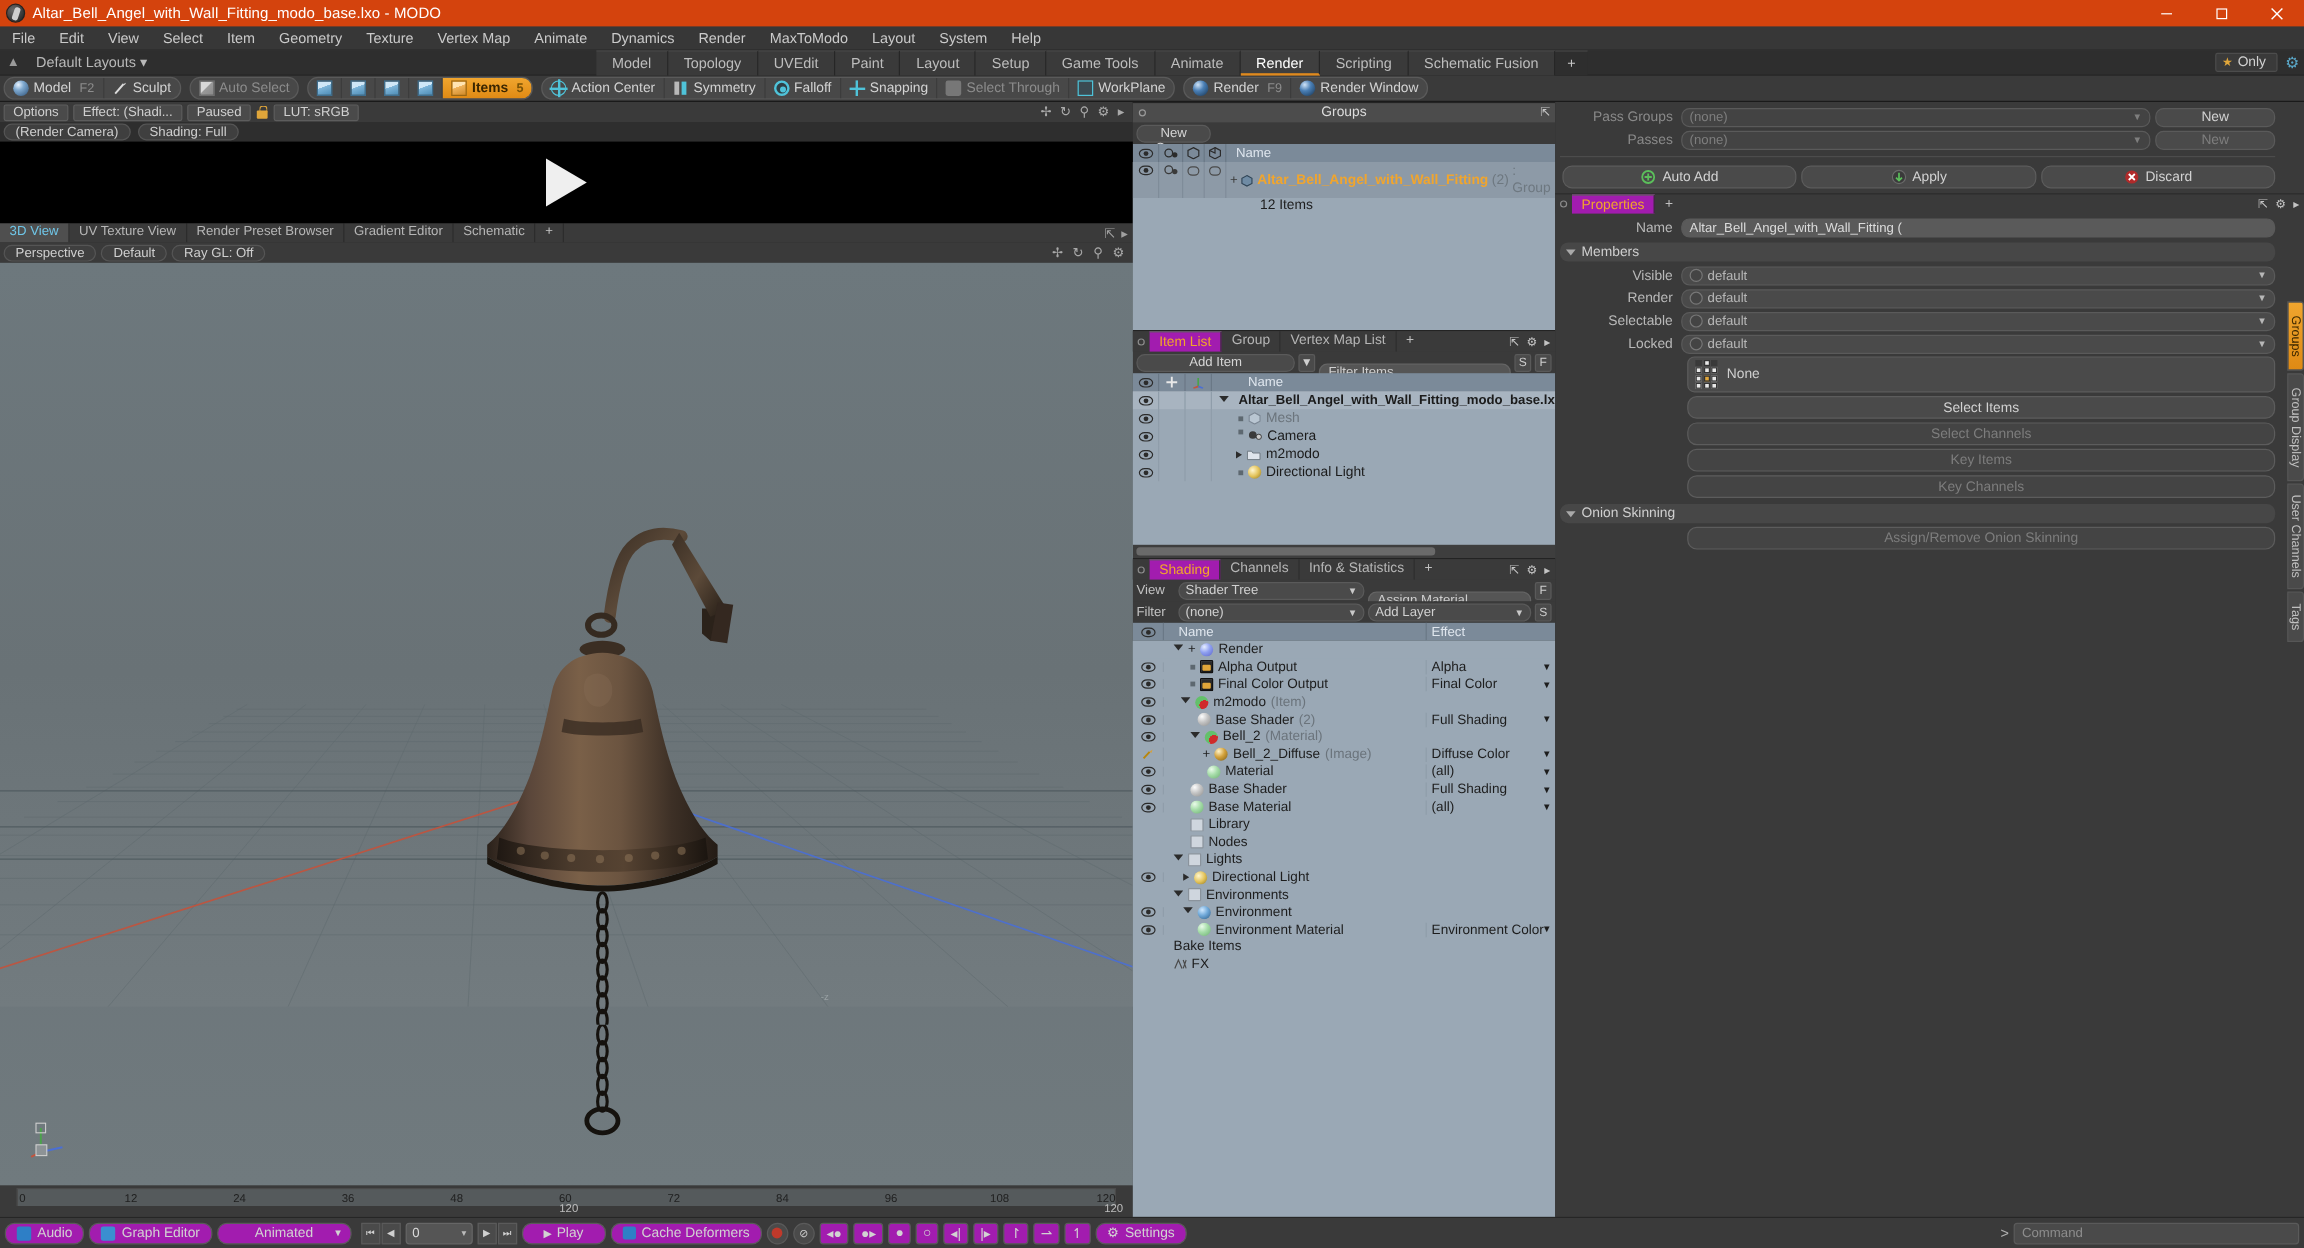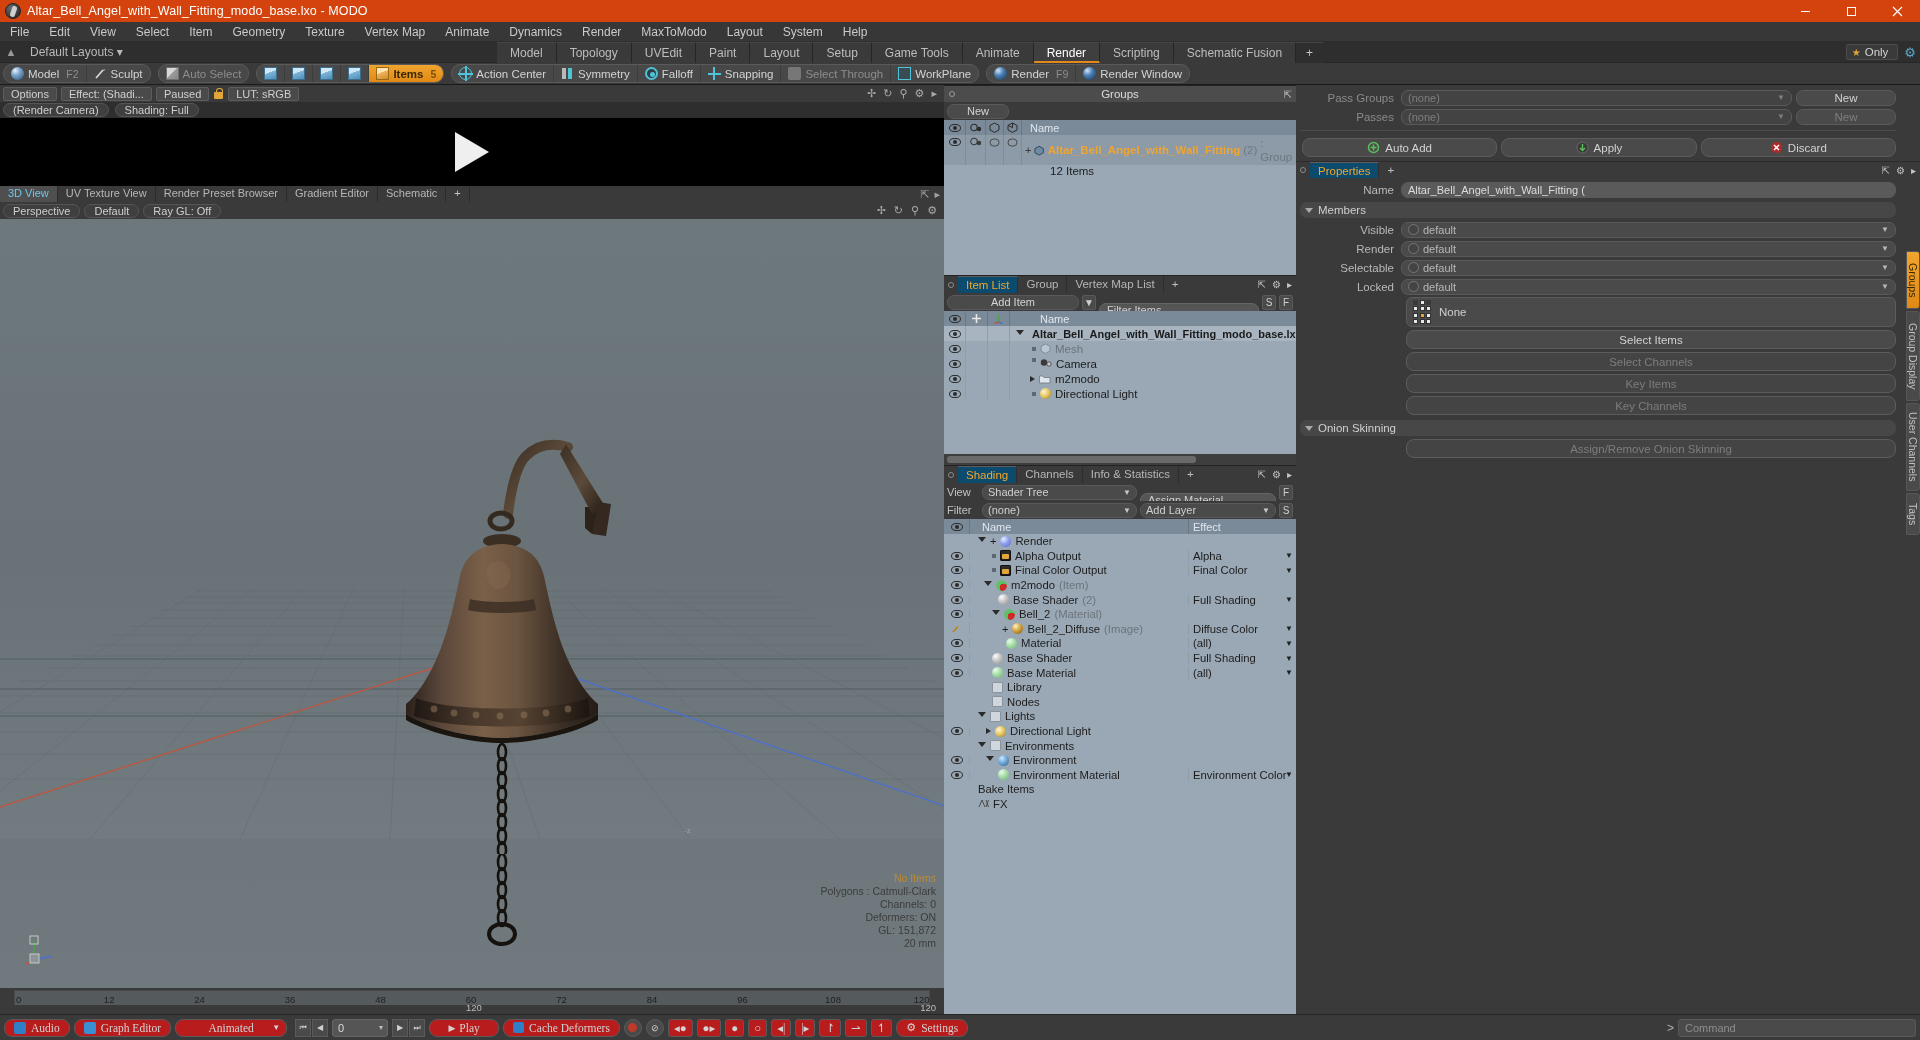--- a/index.html
+++ b/index.html
@@ -161,21 +161,21 @@
   .ptitle {
     height: 16px; display:flex; align-items:center; justify-content:center; position:relative;
     background:#4c4c4c; color:#dcdcdc; font-size:11.5px;
   }
   .ptitle .dot { position:absolute; left:5px; width:6px;height:6px;border:1px solid #9a9a9a;border-radius:50%; }
   .ptitle .rgt { position:absolute; right:4px; display:flex; gap:5px; align-items:center; color:#c6c6c6; font-size:10px;}
   .ptabs { height: 17px; background:#3a3a3a; display:flex; align-items:stretch; position:relative;}
   .ptabs .dot { width:14px; display:flex;align-items:center;justify-content:center; }
   .ptabs .dot i { width:6px;height:6px;border:1px solid #8c8c8c;border-radius:50%;display:block;}
   .ptab { padding:0 8px; line-height:16px; font-size:11.5px; color:#b6b6b6; border-right:1px solid #2e2e2e; cursor:default;}
-  .ptab.active { background:#0c4a6e; color:#f2a62a; border-top:1px solid #5e5e5e; }
+  .ptab.active { background:#a21caf; color:#f2a62a; border-top:1px solid #5e5e5e; }
   .ptab.plus{ color:#c0c0c0; border-right:none;}
   .ptabs .rgt { margin-left:auto; display:flex; gap:6px; align-items:center; padding-right:4px; color:#c4c4c4; font-size:10px;}
 
   .subbar { height:18px; display:flex; align-items:center; gap:3px; padding:1px 3px; background:#3a3a3a;}
   .txtbtn {
     background:#4a4a4a; border:1px solid #5a5a5a; border-radius:7px; height:15px; line-height:13px;
     font-size:11px; color:#d5d5d5; padding:0 9px; text-align:center; cursor:default;
   }
   .inpt {
     background:#555; border:1px solid #646464; border-radius:7px; height:15px; line-height:13px;
@@ -257,22 +257,22 @@
 
   
   .vstrip { position:absolute; right:0; top:166px; width:14px; display:flex; flex-direction:column; gap:2px;}
   .vtab { writing-mode: vertical-rl; text-orientation: mixed; font-size:10.5px; color:#c0c0c0;
           background:#4a4a4a; border:1px solid #565656; border-radius:0 3px 3px 0; padding:5px 0; text-align:center;}
   .vtab.active { background:linear-gradient(#f0a52e,#df8a14); color:#3a2600; }
 
   
   .bottombar { height: 26px; flex: 0 0 26px; background:#3a3a3a; display:flex; align-items:center;
                gap:4px; padding: 0 4px; border-top:1px solid #262626;}
-  .bbtn { height:18px; background:#b91c1c; border:1px solid #5a5a5a; border-radius:8px;
-          display:flex;align-items:center;gap:5px; padding:0 9px; font-size:11.5px; color:#d2d2d2;font-family:Liberation Serif, serif;}
+  .bbtn { height:18px; background:#a21caf; border:1px solid #5a5a5a; border-radius:8px;
+          display:flex;align-items:center;gap:5px; padding:0 9px; font-size:11.5px; color:#d2d2d2;}
   .bbtn.sq { border-radius:3px; padding:0 5px; }
   .bico { width:12px;height:12px; flex:0 0 12px; display:inline-block; position:relative;}
   .bico.audio { border-radius:2px; background:#2e7fc6; }
   .bico.graph { border-radius:2px; background:#3a8fd0; }
   .step { width:16px;height:18px; background:#4a4a4a;border:1px solid #5a5a5a; display:flex;align-items:center;justify-content:center;
           font-size:8px; color:#d0d0d0;}
   .frameinp { width:56px; height:18px; background:#555; border:1px solid #666; border-radius:3px;
               font-size:11px; color:#dadada; display:flex; align-items:center; padding:0 5px; position:relative;}
   .cmdline { margin-left:auto; display:flex; align-items:center; gap:4px; }
   .cmdinput { width:238px; height:18px; background:#4a4a4a; border:1px solid #5a5a5a; border-radius:3px;
@@ -621,28 +621,20 @@
             <g stroke="#15120e" stroke-width="2.6" fill="none">
               <ellipse cx="172" cy="8" rx="4" ry="8"></ellipse>
               <ellipse cx="172" cy="22" rx="4" ry="8"></ellipse>
               <ellipse cx="172" cy="36" rx="4" ry="8"></ellipse>
               <ellipse cx="172" cy="50" rx="4" ry="8"></ellipse>
               <ellipse cx="172" cy="64" rx="4" ry="8"></ellipse>
             </g>
             <ellipse cx="172" cy="80" rx="13" ry="10" fill="none" stroke="#15120e" stroke-width="4"></ellipse>
           </svg>
 
-          <div class="vp-stats">
-            <div class="warn">No Items</div>
-            <div>Polygons : Catmull-Clark</div>
-            <div>Channels: 0</div>
-            <div>Deformers: ON</div>
-            <div>GL: 151,872</div>
-            <div>20 mm</div>
-          </div>
 
           <svg class="vp-axis" viewBox="0 0 40 40">
             <path d="M12 34 L12 14" stroke="#4aa34a" stroke-width="1.6"></path>
             <path d="M12 34 L30 30" stroke="#4b6fd4" stroke-width="1.6"></path>
             <path d="M12 34 L4 38" stroke="#c4533c" stroke-width="1.6"></path>
             <rect x="8" y="10" width="8" height="8" fill="none" stroke="#d0d0d0" stroke-width="0.9"></rect>
             <rect x="8" y="28" width="9" height="9" fill="#8d9396" stroke="#d0d0d0" stroke-width="0.9"></rect>
           </svg>
         </div>
 

